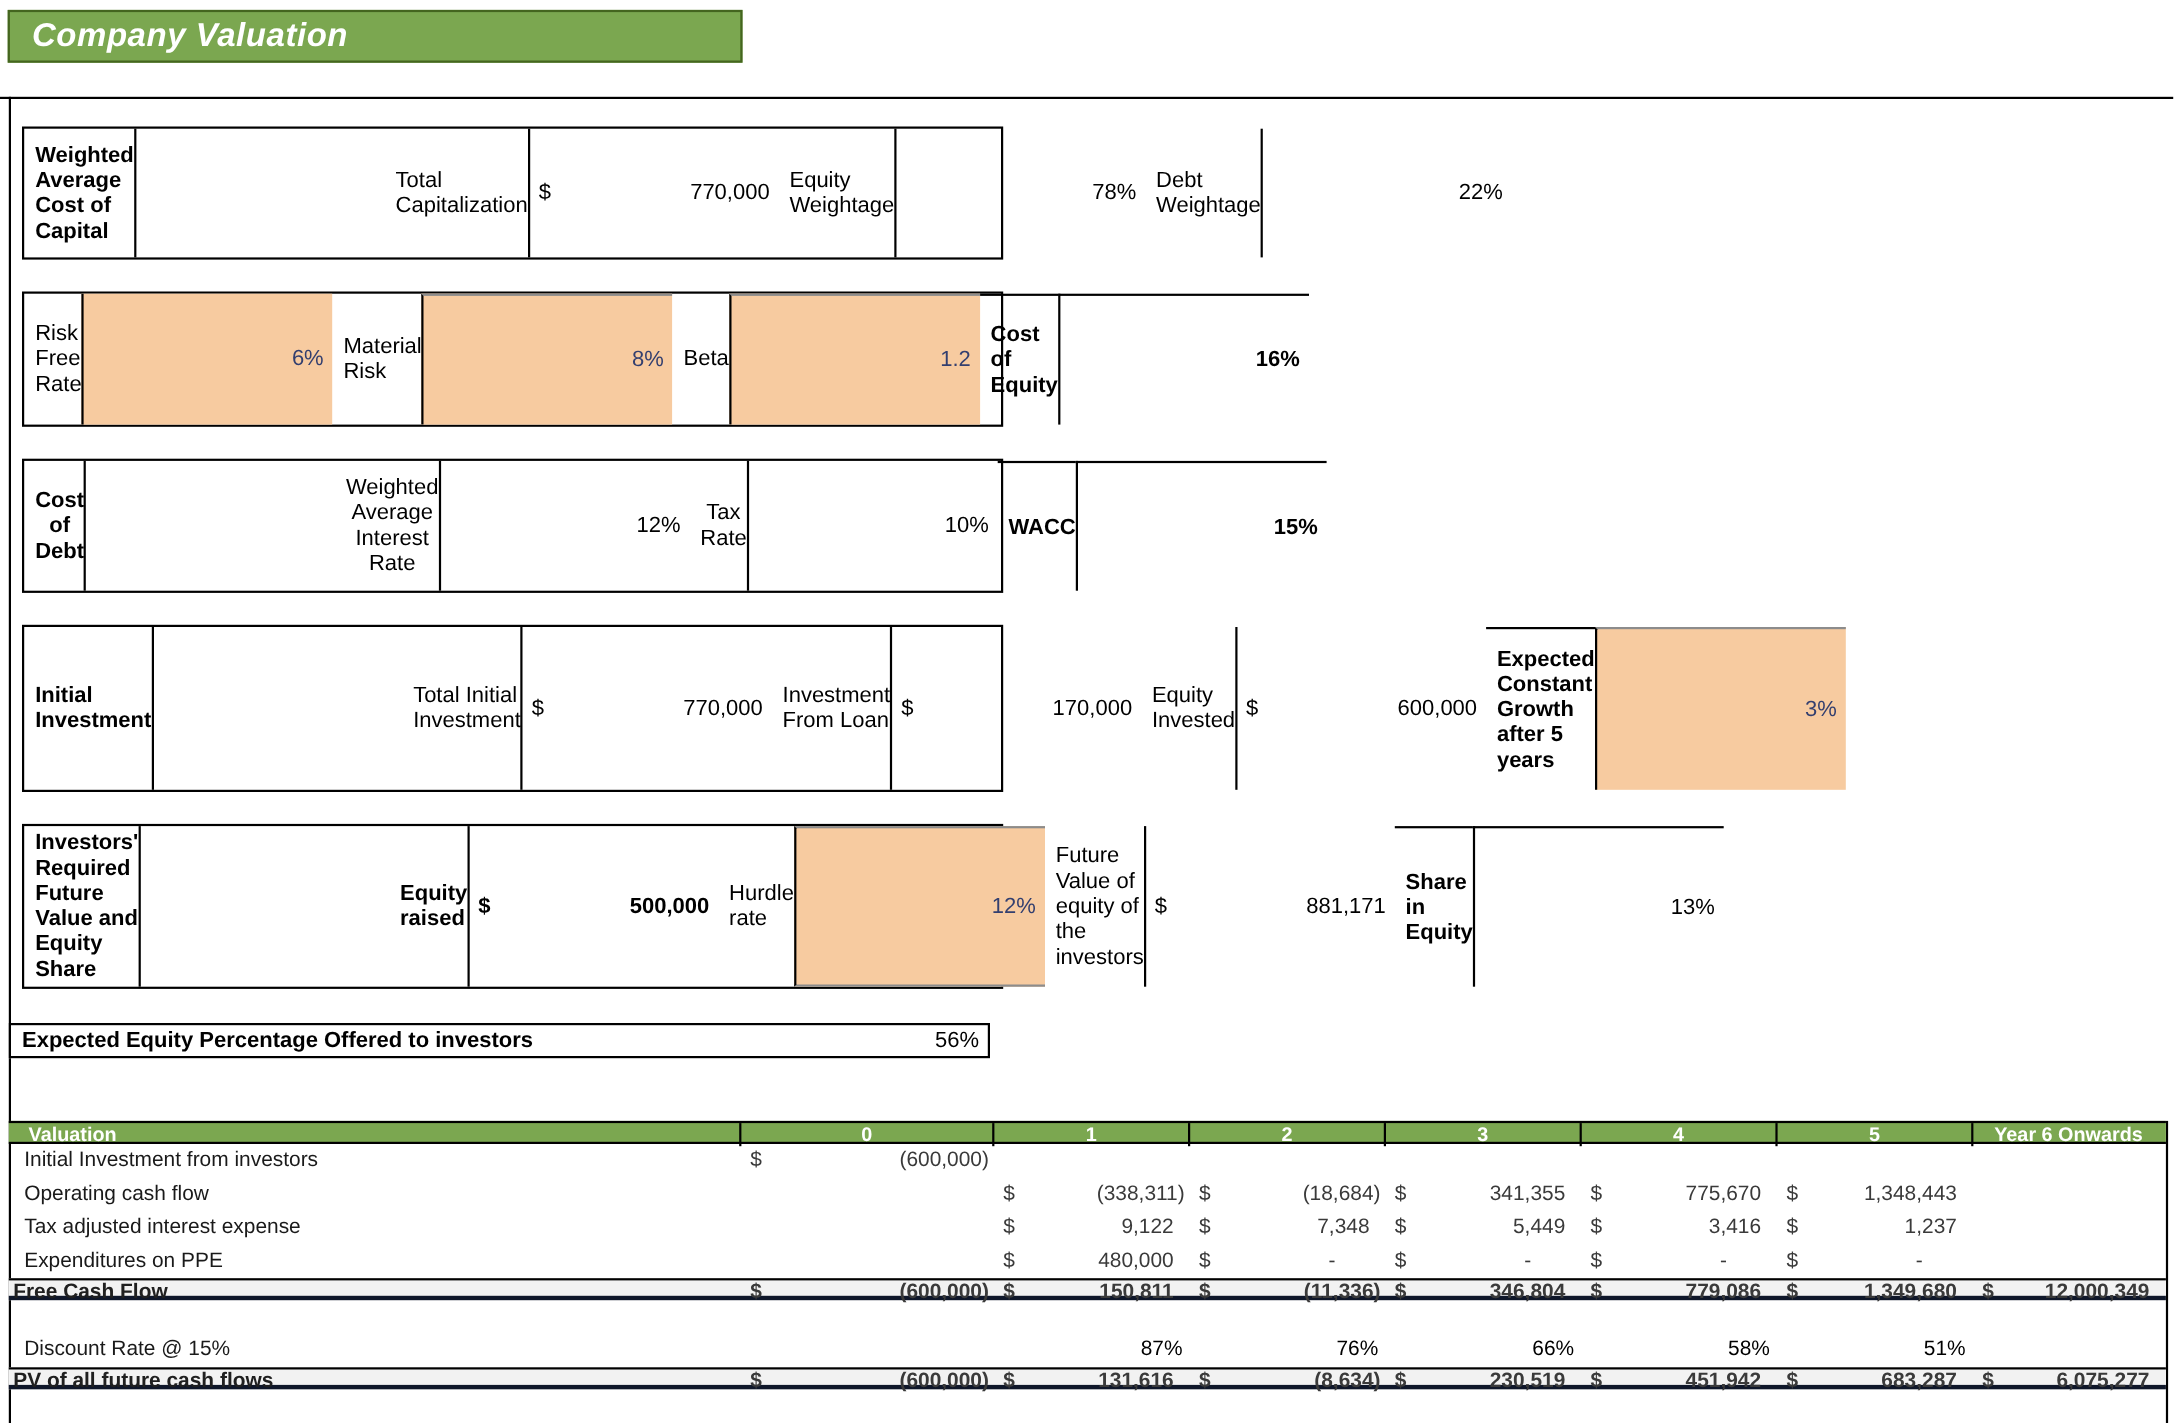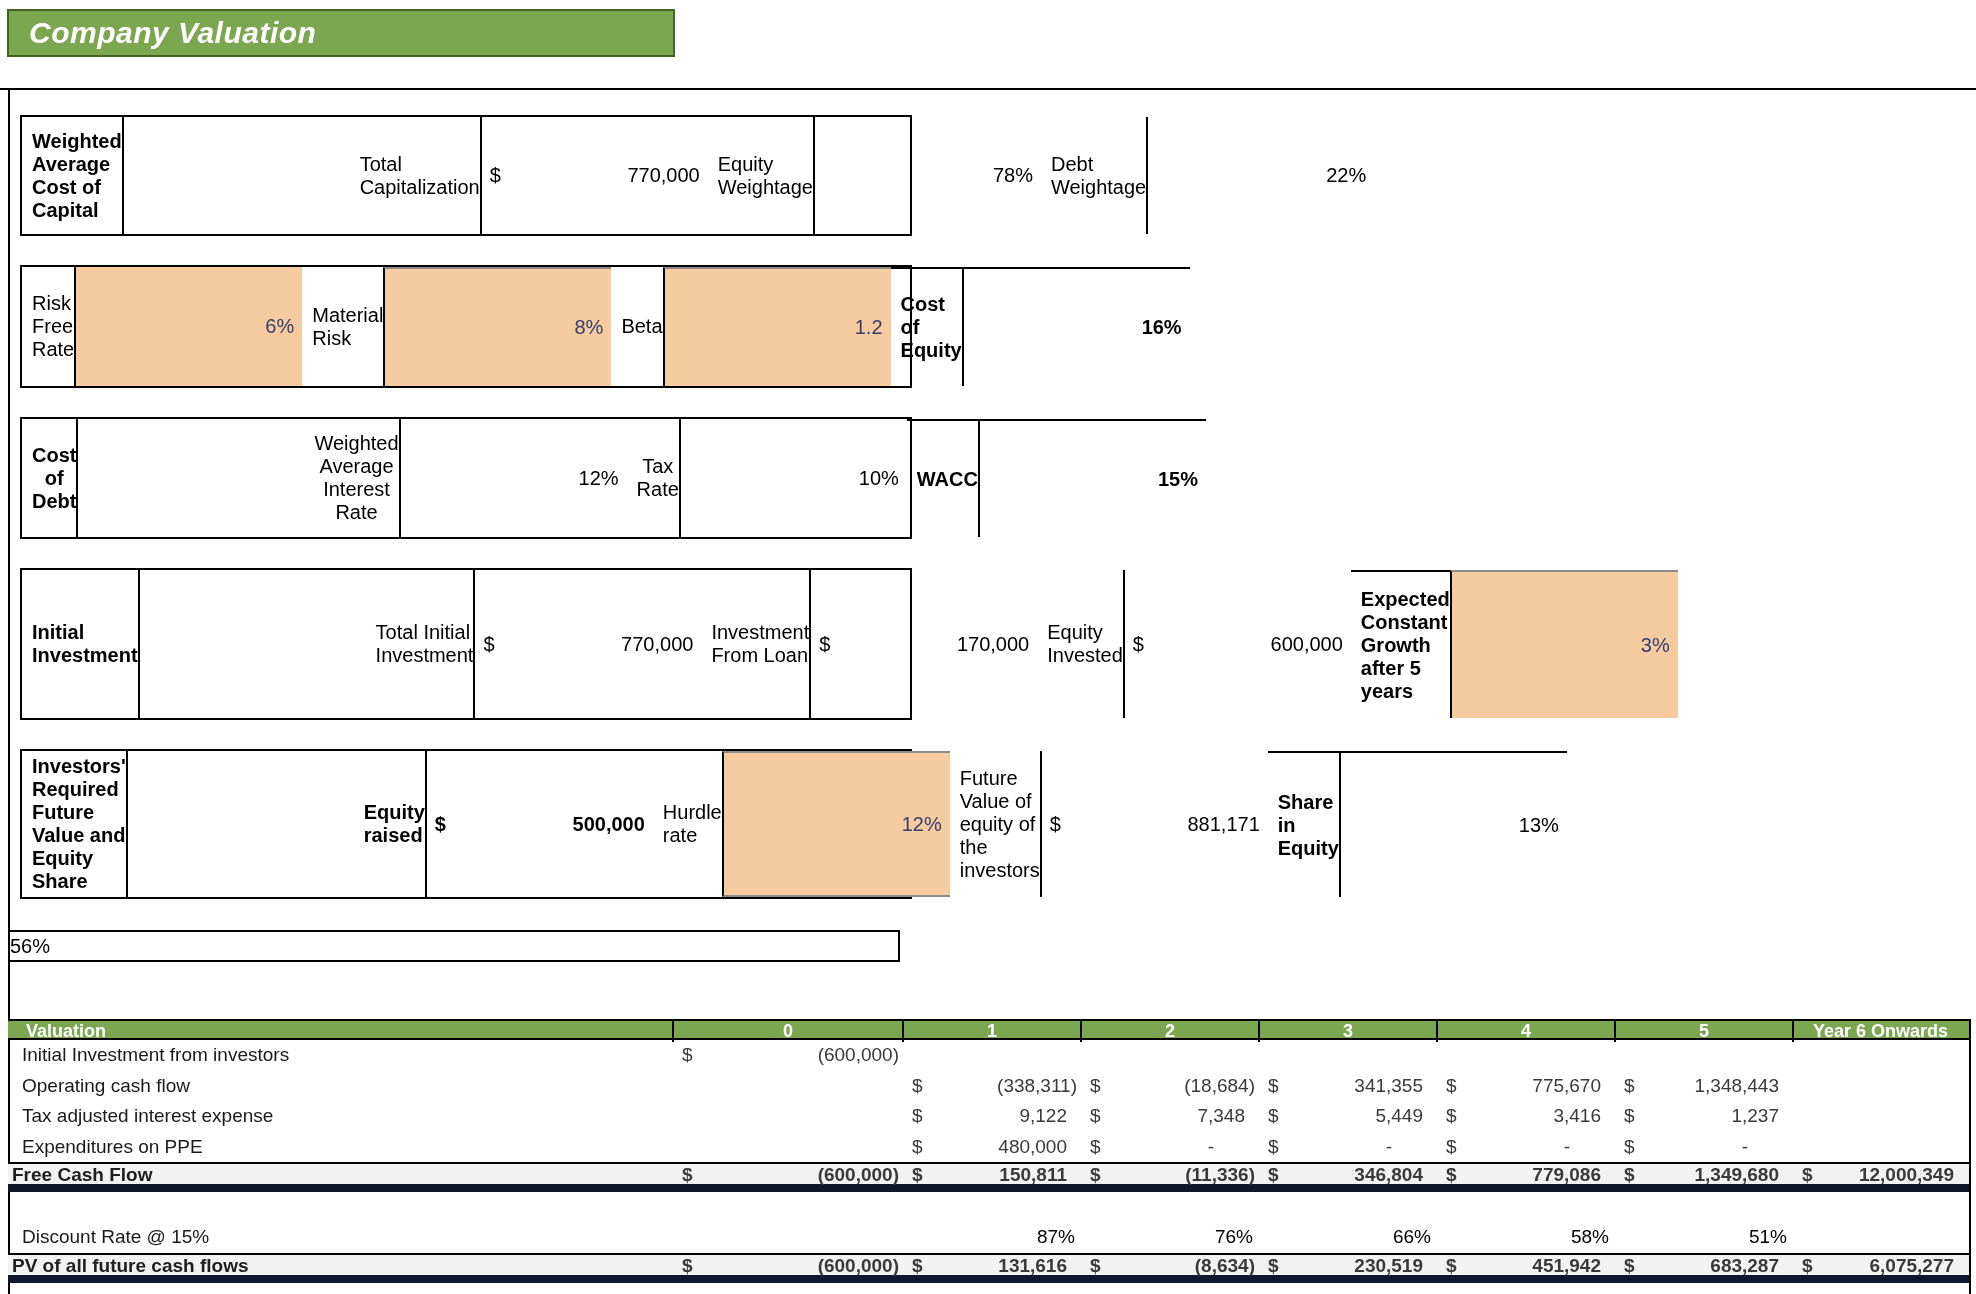--- a/index.html
+++ b/index.html
@@ -50,22 +50,22 @@
              box-sizing:border-box;}
   .vhead .hc.first{border-left:none;justify-content:flex-start;padding-left:18px;}
   .vrow{display:grid;grid-template-columns:664px 230px 178px 178px 178px 178px 178px 175px;
         height:30.5px;align-items:center;font-size:19px;}
   .vrow .rl{padding-left:14px;color:#1a1a1a;}
   .cell{display:flex;align-items:center;padding:0 13px 0 10px;color:#3A3A3A;box-sizing:border-box;}
   .cell .v{margin-left:auto;}
   .cell.paren{padding-right:3px;}
   .cell.dash{padding-right:44px;}
   .cell.pct{padding-right:5px;color:#000;}
-  .vrow.total{background:#F2F2F2;border-top:2px solid #000;border-bottom:8px solid #0f172a;
-              box-sizing:border-box;height:30px;font-weight:bold;}
+  .vrow.total{background:#F2F2F2;border-top:2px solid #000;border-bottom:4px solid #0f172a;
+              box-sizing:border-box;height:20px;font-weight:bold;}
   .vrow.total .rl{padding-left:4px;color:#202020;}
   .vrow.total .cell{color:#3A3A3A;}
   .vgap{height:30px;}
 </style>
 </head>
 <body>
 
 <div class="page">
 
   <div class="banner">
@@ -214,20 +214,21 @@
     </div>
     <div class="trow">
       <div class="lbl b black-top">Share in Equity</div>
       <div class="vcell black-top">
         <span class="v">13%</span>
       </div>
     </div>
   </div>
 
   <div class="offer">
+    <div class="olbl">Expected Equity Percentage Offered to investors</div>
     <div class="oval">56%</div>
   </div>
 
   <div class="valn">
     <div class="vhead">
       <div class="hc first">Valuation</div>
       <div class="hc">0</div>
       <div class="hc">1</div>
       <div class="hc">2</div>
       <div class="hc">3</div>

